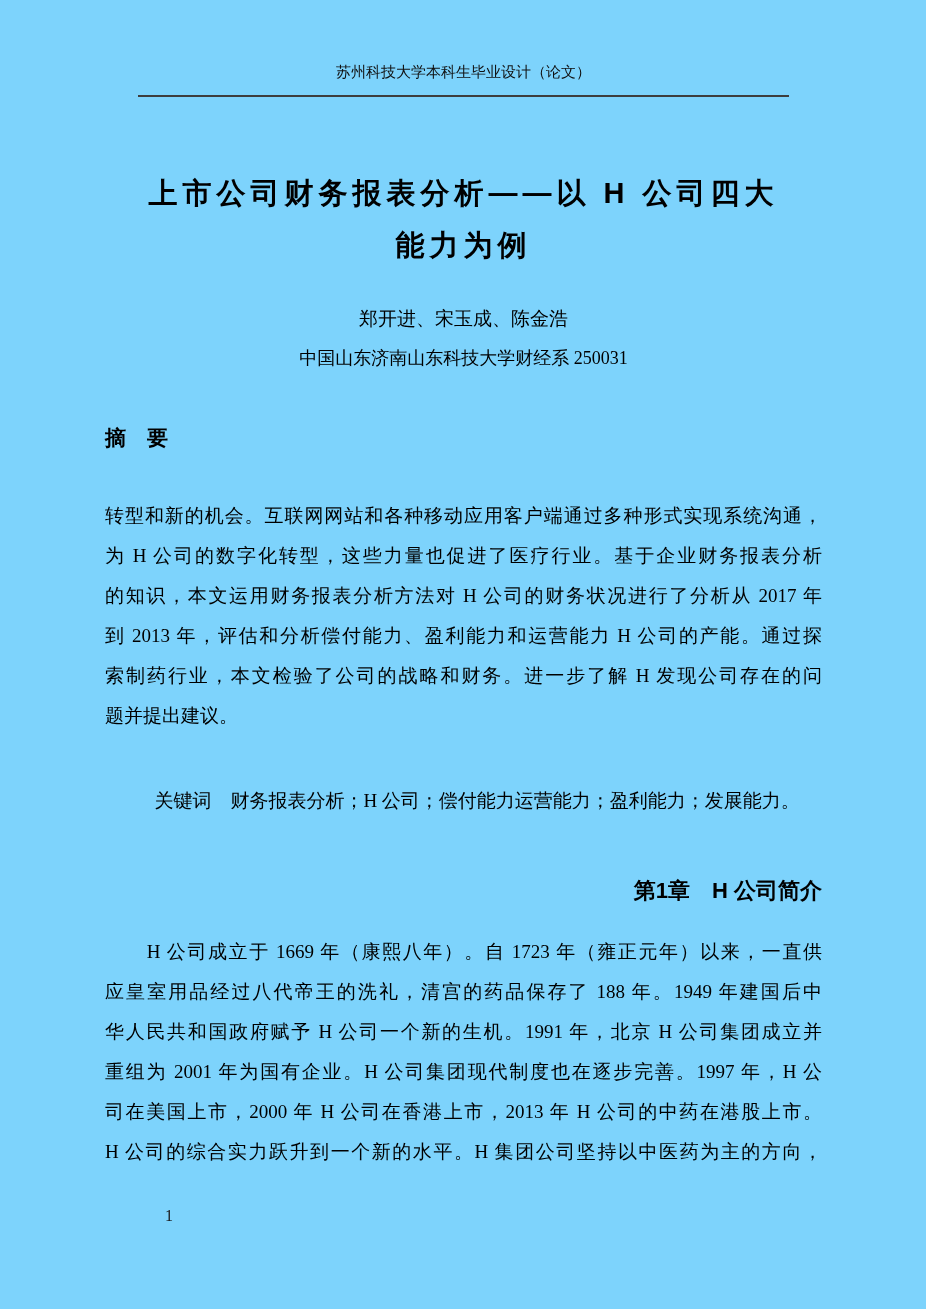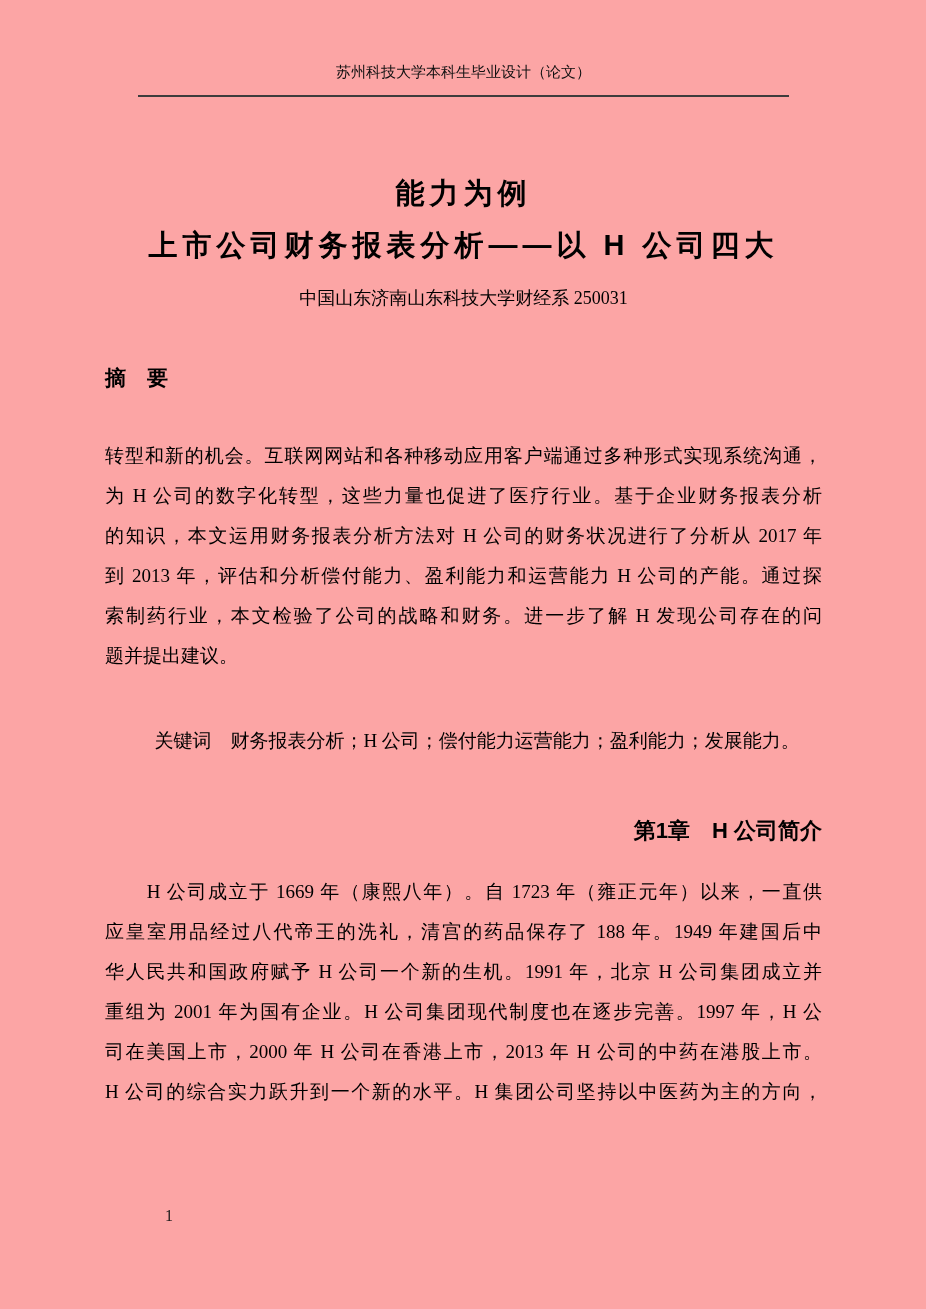--- a/index.html
+++ b/index.html
@@ -1,21 +1,21 @@
 <!DOCTYPE html>
 <html lang="zh"><head>
 <meta charset="utf-8">
 <style>
   html, body { margin: 0; padding: 0; background: #ffffff; }
   .page {
     position: relative;
     width: 926px;
     height: 1309px;
     margin: 0 auto;
-    background: #fca5a5;
+    background: #7dd3fc;
     color: #000000;
     font-family: "Liberation Serif", "DejaVu Serif", serif;
     overflow: hidden;
   }
   .content { padding: 64px 104px 0 105px; }
 
   .header-text {
     text-align: center;
     font-size: 15px;
     line-height: 16px;
@@ -102,24 +102,25 @@
 </head>
 <body>
 
 <div class="page">
   <div class="content">
 
     <div class="header-text">苏州科技大学本科生毕业设计（论文）</div>
     <div class="header-rule"></div>
 
     <div class="paper-title">
+      <div>上市公司财务报表分析——以 H 公司四大</div>
       <div>能力为例</div>
-      <div>上市公司财务报表分析——以 H 公司四大</div>
     </div>
 
+    <div class="authors">郑开进、宋玉成、陈金浩</div>
     <div class="affiliation">中国山东济南山东科技大学财经系 250031</div>
 
     <div class="abstract-heading">摘　要</div>
 
     <div class="para">
       <div class="line">转型和新的机会。互联网网站和各种移动应用客户端通过多种形式实现系统沟通，</div>
       <div class="line">为 H 公司的数字化转型，这些力量也促进了医疗行业。基于企业财务报表分析</div>
       <div class="line">的知识，本文运用财务报表分析方法对 H 公司的财务状况进行了分析从 2017 年</div>
       <div class="line">到 2013 年，评估和分析偿付能力、盈利能力和运营能力 H 公司的产能。通过探</div>
       <div class="line">索制药行业，本文检验了公司的战略和财务。进一步了解 H 发现公司存在的问</div>

